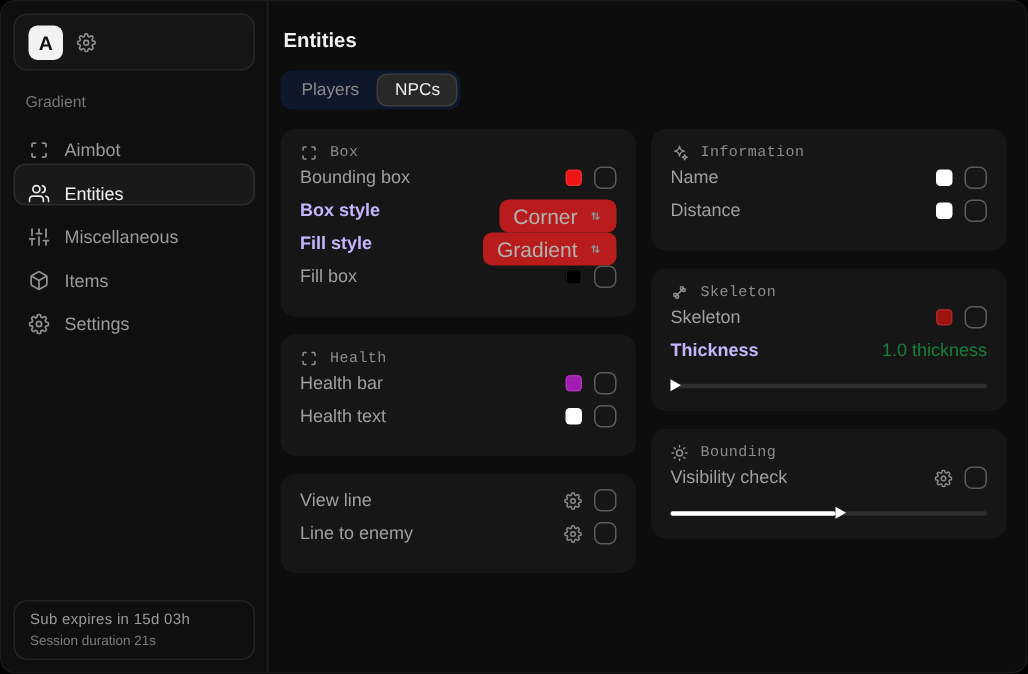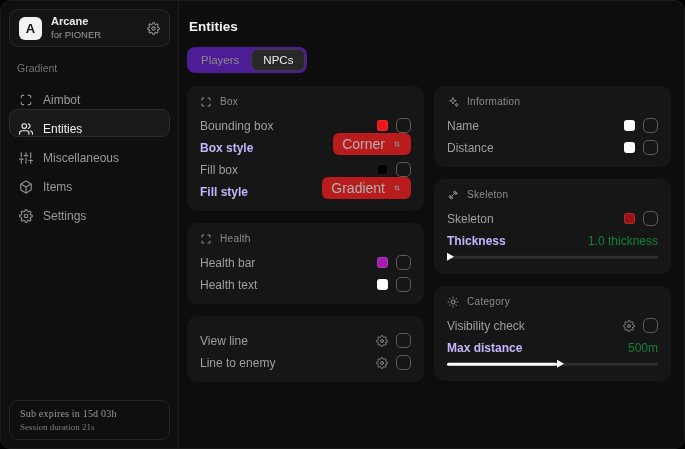--- a/index.html
+++ b/index.html
@@ -26,41 +26,41 @@
 
   .nav { display:flex; flex-direction:column; gap:1px; }
   .nav-item { display:flex; align-items:flex-end; gap:10px; height:28px; padding:0 9px;
               border-radius:8px; color:#9a9a9a; font-size:12px; border:1px solid transparent;
               cursor:default; }
   .nav-item.active { background:#191919; border-color:#2c2c2c; color:#f0f0f0; }
   .nav-item.active .icon { color:#e8e8e8; }
 
   .sidebar-footer { position:absolute; left:8px; right:8px; bottom:8px;
                     border:1px solid #242424; border-radius:9px; padding:7px 10px;
-                    font-family:Liberation Serif, serif; }
+                    font-family:Liberation Sans, sans-serif; }
   .sub-line1 { font-size:10px; color:#9a9a9a; letter-spacing:0.2px; }
   .sub-line2 { font-size:9px; color:#7c7c7c; margin-top:3px; }
 
   
   .main { flex:1; padding:13px 13px 0 8px; }
   .page-title { font-size:13.5px; font-weight:700; color:#f2f2f2; margin:5px 0 0 2px; }
-  .tabs { display:inline-flex; margin:13px 0 0 0; background:#4c1d95; border-radius:8px;
+  .tabs { display:inline-flex; margin:13px 0 0 0; background:#0f172a; border-radius:8px;
           padding:2px; align-items:flex-start; }
   .tab { padding:4px 11px; font-size:11.5px; color:#8a8a8a; border-radius:7px;
          border:1px solid transparent; }
   .tab.active { background:#282828; border-color:#3d3d3d; color:#ececec; }
 
   .columns { display:flex; gap:10px; margin-top:13px; }
   .col { flex:1 1 0; display:flex; flex-direction:column; gap:12px; }
 
   .card { background:#161616; border-radius:10px; padding:10px 13px 12px; }
-  .card-header { display:flex; gap:8px; color:#8c8c8c;
-                 font-family:Liberation Sans, sans-serif; font-size:10px;
+  .card-header { display:flex; align-items:center; gap:8px; color:#8c8c8c;
+                 font-family:Liberation Mono, monospace; font-size:10px;
                  letter-spacing:0.3px; margin-bottom:3px; }
-  .row { display:flex; align-items:flex-end; justify-content:space-between; min-height:22px; }
+  .row { display:flex; align-items:flex-start; justify-content:space-between; min-height:22px; }
   .row-label { font-size:12px; color:#9f9f9f; }
   .row-label.bright { color:#c4b5fd; font-weight:600; }
   .controls { display:flex; align-items:center; gap:8px; }
   .swatch { width:11px; height:11px; border-radius:3px;
             box-shadow: inset 0 0 0 1px rgba(255,255,255,0.10); }
   .checkbox { width:15px; height:15px; border:1.5px solid #5c5c5c; border-radius:5px;
               background:transparent; }
   .dropdown { display:inline-flex; align-items:center; gap:7px; background:#b91c1c;
               border-radius:6px; padding:3px 9px; font-size:14px; color:#b2b2b2; }
   .value-text { font-size:12px; color:#15803d; }
@@ -76,24 +76,20 @@
                   border-top:4px solid transparent; border-bottom:4px solid transparent; }
 </style>
 </head>
 <body>
 
 <div class="window">
 
   <div class="sidebar">
     <div class="logo-card">
       <div class="logo-badge">A</div>
-      <div class="logo-text">
-        <div class="logo-name">Arcane</div>
-        <div class="logo-sub">for PIONER</div>
-      </div>
       <span class="icon">
         <svg width="13" height="13" viewBox="0 0 24 24" fill="none" stroke="currentColor" stroke-width="2" stroke-linecap="round" stroke-linejoin="round">
             <circle cx="12" cy="12" r="3"></circle>
             <path d="M19.4 15a1.65 1.65 0 0 0 .33 1.82l.06.06a2 2 0 0 1-2.83 2.83l-.06-.06a1.65 1.65 0 0 0-1.82-.33 1.65 1.65 0 0 0-1 1.51V21a2 2 0 0 1-4 0v-.09A1.65 1.65 0 0 0 9 19.4a1.65 1.65 0 0 0-1.82.33l-.06.06a2 2 0 0 1-2.83-2.83l.06-.06a1.65 1.65 0 0 0 .33-1.82 1.65 1.65 0 0 0-1.51-1H3a2 2 0 0 1 0-4h.09A1.65 1.65 0 0 0 4.6 9a1.65 1.65 0 0 0-.33-1.82l-.06-.06a2 2 0 0 1 2.83-2.83l.06.06a1.65 1.65 0 0 0 1.82.33H9a1.65 1.65 0 0 0 1-1.51V3a2 2 0 0 1 4 0v.09a1.65 1.65 0 0 0 1 1.51 1.65 1.65 0 0 0 1.82-.33l.06-.06a2 2 0 0 1 2.83 2.83l-.06.06a1.65 1.65 0 0 0-.33 1.82V9a1.65 1.65 0 0 0 1.51 1H21a2 2 0 0 1 0 4h-.09a1.65 1.65 0 0 0-1.51 1z"></path>
           </svg>
       </span>
     </div>
 
     <div class="category">Gradient</div>
 
@@ -202,40 +198,40 @@
                 <svg width="10" height="10" viewBox="0 0 24 24" fill="none" stroke="currentColor" stroke-width="2.4" stroke-linecap="round" stroke-linejoin="round">
                     <path d="M9 17V7"></path>
                     <path d="m6.5 9.5 2.5-2.5 2.5 2.5"></path>
                     <path d="M15 7v10"></path>
                     <path d="m12.5 14.5 2.5 2.5 2.5-2.5"></path>
                   </svg>
               </span>
             </span>
           </div>
           <div class="row">
-            <span class="row-label">Fill box</span>
-            <span class="controls">
-              <span class="swatch" style="background: rgb(0, 0, 0);"></span>
-              <span class="checkbox"></span>
-            </span>
-          </div>
-          <div class="row">
             <span class="row-label bright">Fill style</span>
             <span class="dropdown">
               <span>Gradient</span>
               <span class="icon">
                 <svg width="10" height="10" viewBox="0 0 24 24" fill="none" stroke="currentColor" stroke-width="2.4" stroke-linecap="round" stroke-linejoin="round">
                     <path d="M9 17V7"></path>
                     <path d="m6.5 9.5 2.5-2.5 2.5 2.5"></path>
                     <path d="M15 7v10"></path>
                     <path d="m12.5 14.5 2.5 2.5 2.5-2.5"></path>
                   </svg>
               </span>
             </span>
           </div>
+          <div class="row">
+            <span class="row-label">Fill box</span>
+            <span class="controls">
+              <span class="swatch" style="background: rgb(0, 0, 0);"></span>
+              <span class="checkbox"></span>
+            </span>
+          </div>
         </div>
 
         <div class="card">
           <div class="card-header">
             <span class="icon">
               <svg width="12" height="12" viewBox="0 0 24 24" fill="none" stroke="currentColor" stroke-width="2.2" stroke-linecap="round">
                   <path d="M4 8V6a2 2 0 0 1 2-2h2"></path>
                   <path d="M16 4h2a2 2 0 0 1 2 2v2"></path>
                   <path d="M20 16v2a2 2 0 0 1-2 2h-2"></path>
                   <path d="M8 20H6a2 2 0 0 1-2-2v-2"></path>
@@ -348,37 +344,33 @@
         </div>
 
         <div class="card">
           <div class="card-header">
             <span class="icon">
               <svg width="12" height="12" viewBox="0 0 24 24" fill="none" stroke="currentColor" stroke-width="2" stroke-linecap="round">
                   <circle cx="12" cy="12" r="4"></circle>
                   <path d="M12 2v2M12 20v2M4.9 4.9l1.4 1.4M17.7 17.7l1.4 1.4M2 12h2M20 12h2M4.9 19.1l1.4-1.4M17.7 6.3l1.4-1.4"></path>
                 </svg>
             </span>
-            <span>Category</span>
+            <span>Bounding</span>
           </div>
           <div class="row">
             <span class="row-label">Visibility check</span>
             <span class="controls">
               <span class="gear-btn">
                 <svg width="12" height="12" viewBox="0 0 24 24" fill="none" stroke="currentColor" stroke-width="2" stroke-linecap="round" stroke-linejoin="round">
                     <circle cx="12" cy="12" r="3"></circle>
                     <path d="M19.4 15a1.65 1.65 0 0 0 .33 1.82l.06.06a2 2 0 0 1-2.83 2.83l-.06-.06a1.65 1.65 0 0 0-1.82-.33 1.65 1.65 0 0 0-1 1.51V21a2 2 0 0 1-4 0v-.09A1.65 1.65 0 0 0 9 19.4a1.65 1.65 0 0 0-1.82.33l-.06.06a2 2 0 0 1-2.83-2.83l.06-.06a1.65 1.65 0 0 0 .33-1.82 1.65 1.65 0 0 0-1.51-1H3a2 2 0 0 1 0-4h.09A1.65 1.65 0 0 0 4.6 9a1.65 1.65 0 0 0-.33-1.82l-.06-.06a2 2 0 0 1 2.83-2.83l.06.06a1.65 1.65 0 0 0 1.82.33H9a1.65 1.65 0 0 0 1-1.51V3a2 2 0 0 1 4 0v.09a1.65 1.65 0 0 0 1 1.51 1.65 1.65 0 0 0 1.82-.33l.06-.06a2 2 0 0 1 2.83 2.83l-.06.06a1.65 1.65 0 0 0-.33 1.82V9a1.65 1.65 0 0 0 1.51 1H21a2 2 0 0 1 0 4h-.09a1.65 1.65 0 0 0-1.51 1z"></path>
                   </svg>
               </span>
               <span class="checkbox"></span>
             </span>
-          </div>
-          <div class="row">
-            <span class="row-label bright">Max distance</span>
-            <span class="value-text">500m</span>
           </div>
           <div class="slider">
             <div class="slider-track"></div>
             <div class="slider-fill" style="width: 52%;">
               <div class="slider-thumb"></div>
             </div>
           </div>
         </div>
       </div>
 

